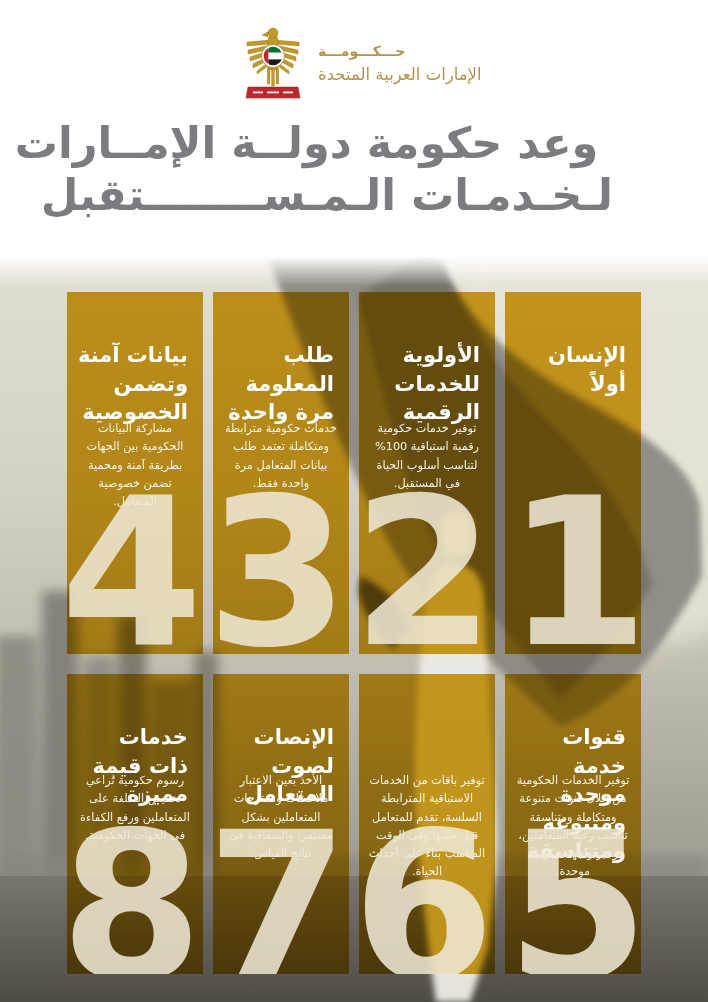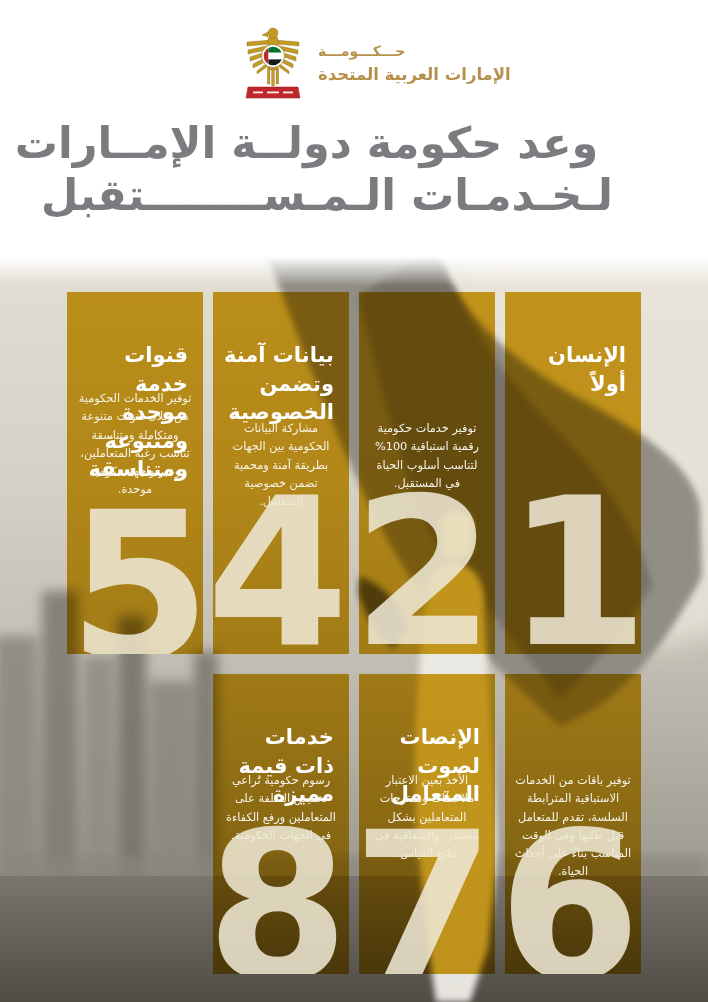--- a/index.html
+++ b/index.html
@@ -6,21 +6,21 @@
   .poster{
     position:relative;width:708px;height:1002px;margin:0 auto;
     background:#701a75;overflow:hidden;
     font-family:"DejaVu Sans",sans-serif;
   }
   
   .header{position:absolute;top:0;left:0;width:708px;height:256px;background:#ffffff;}
   .emblem{position:absolute;left:243px;top:26px;width:60px;height:80px;}
   .logo-text{position:absolute;left:318px;top:44px;direction:rtl;text-align:left;color:#b5914a;}
   .logo-text .gov{font-size:14px;font-weight:700;line-height:1;}
-  .logo-text .country{font-size:16.5px;font-weight:700;line-height:1;margin-top:9px;}
+  .logo-text .country{font-size:16.5px;font-weight:400;line-height:1;margin-top:9px;}
   .main-title{position:absolute;top:118px;left:0;width:613px;text-align:center;
     direction:rtl;color:#7c7c80;font-weight:700;}
   .main-title .l1{font-size:43px;line-height:1.2;}
   .main-title .l2{font-size:43px;line-height:1.2;text-align:right;}
   
   .photo{position:absolute;top:256px;left:0;width:708px;height:746px;}
   .photo svg{display:block;}
   .photo-fade{position:absolute;top:256px;left:0;width:708px;height:30px;
     background:linear-gradient(#ffffff,rgba(255,255,255,0));pointer-events:none;}
   
@@ -149,24 +149,30 @@
   </div>
 
   <div class="grid">
 
     <div class="card row1">
       <div class="c-title">الإنسان أولاً</div>
       <div class="c-num edge">1</div>
     </div>
 
     <div class="card row1">
+      <div class="c-title">الأولوية للخدمات الرقمية</div>
       <div class="c-body">توفير خدمات حكومية رقمية استباقية 100% لتناسب أسلوب الحياة في المستقبل.</div>
       <div class="c-num">2</div>
     </div>
 
+    <div class="card row1">
+      <div class="c-title">طلب المعلومة مرة واحدة</div>
+      <div class="c-body">خدمات حكومية مترابطة ومتكاملة تعتمد طلب بيانات المتعامل مرة واحدة فقط.</div>
+      <div class="c-num">3</div>
+    </div>
 
     <div class="card row1">
       <div class="c-title">بيانات آمنة وتضمن الخصوصية</div>
       <div class="c-body">مشاركة البيانات الحكومية بين الجهات بطريقة آمنة ومحمية تضمن خصوصية المتعامل.</div>
       <div class="c-num">4</div>
     </div>
 
     <div class="card row2">
       <div class="c-title">قنوات خدمة موحدة ومتنوعة ومتناسقة</div>
       <div class="c-body">توفير الخدمات الحكومية من خلال قنوات متنوعة ومتكاملة ومتناسقة تناسب رغبة المتعاملين، وعبر واجهة حكومية موحدة.</div>

